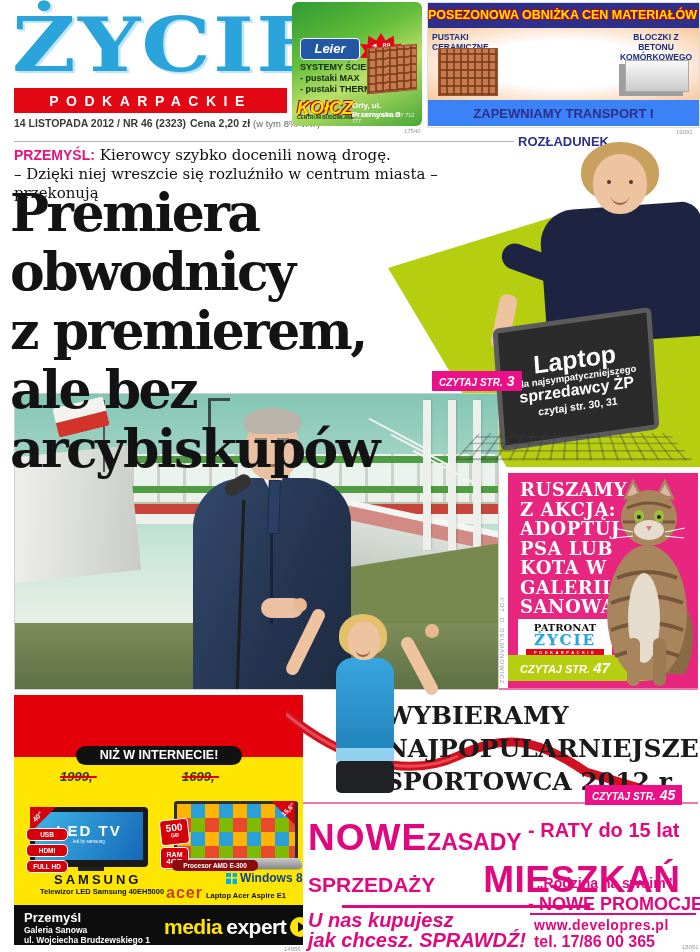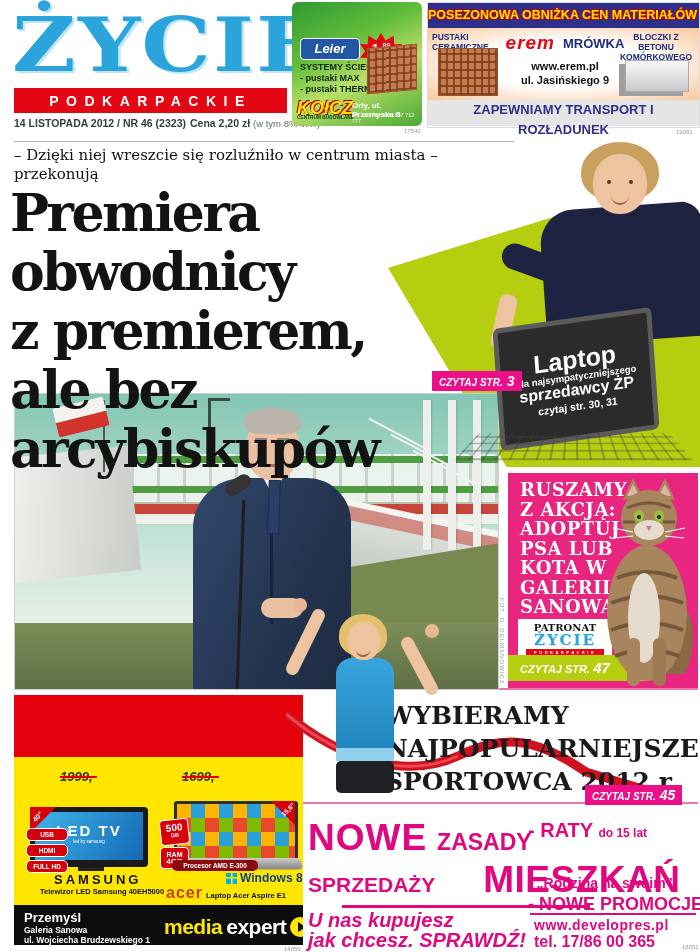--- a/index.html
+++ b/index.html
@@ -59,22 +59,22 @@
   #erem-center{left:78px;top:4px;width:118px;text-align:center;}
   #erem-brand-row{display:flex;align-items:center;justify-content:center;gap:4px;}
   #erem-brand{color:#e30613;font-weight:bold;font-style:italic;font-size:19px;letter-spacing:1px;}
   #erem-brand2{color:#1c2f7d;font-weight:bold;font-size:13px;}
   #erem-web{font-weight:bold;font-size:11px;color:#111;margin-top:6px;}
   #erem-addr{font-weight:bold;font-size:11px;color:#111;margin-top:2px;}
   #erem-right-label{right:3px;top:4px;width:80px;text-align:center;font-weight:bold;font-size:8.5px;color:#1c2f7d;}
   #erem-block{right:10px;top:32px;width:62px;height:30px;
     background:linear-gradient(180deg,#fafafa,#c9c9c9);border:1px solid #aaa;
     box-shadow:-6px 4px 0 #9e9e9e;}
-  #erem-footer{left:0;top:97px;width:100%;height:26px;background:#e5e5e5;color:#2d2f8a;
-    font-weight:bold;font-size:13px;text-align:center;line-height:20px;}
+  #erem-footer{left:0;top:97px;width:100%;height:26px;background:#3b82f6;color:#2d2f8a;
+    font-weight:bold;font-size:13px;text-align:center;line-height:28px;}
 
   
   #header-rule{left:14px;top:141px;width:500px;height:1px;background:#b5b5b5;}
   #kicker{left:14px;top:146px;width:500px;font-size:15px;line-height:19px;
     font-family:"DejaVu Serif",serif;color:#111;}
   #kicker .k-label{font-family:"Liberation Sans",sans-serif;color:#e5137d;font-weight:bold;font-size:14px;}
   #headline{left:10px;top:183px;width:530px;z-index:4;font-family:"DejaVu Serif",serif;
     font-weight:bold;color:#131313;font-size:52px;line-height:59px;letter-spacing:-2.5px;}
   .read-badge{background:#ec1088;color:#fff;display:inline-flex;align-items:baseline;gap:4px;
     padding:2px 7px;font-style:italic;font-weight:bold;font-size:10px;z-index:6;}
@@ -250,31 +250,31 @@
   #me-logo{left:150px;top:220px;display:flex;align-items:center;gap:4px;}
   #me-logo .m{color:#ffe600;font-weight:bold;font-size:21px;letter-spacing:-.5px;}
   #me-logo .e{color:#fff;font-weight:bold;font-size:21px;letter-spacing:-.5px;}
   #me-play{width:20px;height:20px;background:#ffe600;border-radius:50%;position:relative;}
   #me-play::after{content:"";position:absolute;left:8px;top:5px;
     border-left:8px solid #111;border-top:5px solid transparent;border-bottom:5px solid transparent;}
 
   
   #dev-ad{left:302px;top:815px;width:396px;height:133px;color:#e0087e;}
   .dv{position:absolute;white-space:nowrap;}
-  #dev-r1{left:6px;top:2px;display:flex;align-items:baseline;gap:10px;}
+  #dev-r1{left:6px;top:2px;display:flex;align-items:baseline;}
   #dev-r1 .a{font-weight:bold;font-size:37px;letter-spacing:1px;}
   #dev-r1 .b{font-weight:bold;font-size:23px;}
   #dev-r2{left:6px;top:44px;display:flex;align-items:baseline;gap:8px;}
   #dev-r2 .a{font-weight:bold;font-size:21px;}
   #dev-r2 .b{font-weight:bold;font-size:37px;letter-spacing:.5px;margin-left:40px;}
   #dev-underline{left:40px;top:90px;width:248px;height:3px;background:#e0087e;}
   #dev-tag1{left:6px;top:94px;font-style:italic;font-weight:bold;font-size:20px;}
   #dev-tag2{left:6px;top:114px;font-style:italic;font-weight:bold;font-size:20px;}
   #dev-b1{left:226px;top:4px;font-weight:bold;font-size:20px;}
-  #dev-b1 .sm{font-size:12px;}
+  #dev-b1 .sm{font-size:20px;}
   #dev-b2{left:238px;top:26px;display:flex;align-items:baseline;gap:4px;}
   #dev-b2 .od{font-weight:bold;font-size:15px;}
   #dev-b2 .n{font-weight:bold;font-size:30px;}
   #dev-b2 .u{font-weight:bold;font-size:10px;}
   #dev-b3{left:226px;top:60px;font-weight:bold;font-size:14px;}
   #dev-b4{left:226px;top:79px;font-weight:bold;font-size:18px;}
   #dev-line{left:228px;top:98px;width:166px;height:2px;background:#e0087e;}
   #dev-web{left:232px;top:102px;font-weight:bold;font-size:14px;letter-spacing:.5px;}
   #dev-tel{left:232px;top:118px;font-weight:bold;font-size:16px;}
 </style>
@@ -308,44 +308,33 @@
     <div class="abs" id="kolcz-addr">Orły, ul. Przemyska 5</div>
     <div class="abs" id="kolcz-tel">tel. 166 712 645, 887 712 777</div>
   </div>
   <div class="abs ad-code" style="left:404px;top:128px;">17540</div>
 
   <div class="abs" id="erem-ad">
     <div class="abs" id="erem-banner">POSEZONOWA OBNIŻKA CEN MATERIAŁÓW ŚCIENNYCH</div>
     <div class="abs" id="erem-body">
       <div class="abs" id="erem-left-label">PUSTAKI CERAMICZNE</div>
       <div class="abs" id="erem-brick"></div>
-      <div class="abs" id="erem-center">
-        <div id="erem-brand-row">
-          <span id="erem-brand">erem</span>
-          <svg width="16" height="14" viewBox="0 0 16 14">
-            <circle cx="4" cy="8" r="3" fill="#f5b400"></circle>
-              <circle cx="9" cy="7" r="3" fill="#1a1a1a"></circle>
-            <circle cx="13" cy="5" r="2.4" fill="#1a1a1a"></circle>
-            <line x1="3" y1="11" x2="1" y2="14" stroke="#1a1a1a" stroke-width="1"></line>
-            <line x1="8" y1="10" x2="7" y2="14" stroke="#1a1a1a" stroke-width="1"></line>
-          </svg>
-          <span id="erem-brand2">MRÓWKA</span>
-        </div>
-        <div id="erem-web">www.erem.pl</div>
-        <div id="erem-addr">ul. Jasińskiego 9</div>
-      </div>
       <div class="abs" id="erem-right-label">BLOCZKI Z BETONU KOMÓRKOWEGO</div>
       <div class="abs" id="erem-block"></div>
     </div>
     <div class="abs" id="erem-footer">ZAPEWNIAMY TRANSPORT I ROZŁADUNEK</div>
   </div>
   <div class="abs ad-code" style="left:676px;top:129px;">19091</div>
 
   <div class="abs" id="header-rule"></div>
   <div class="abs" id="kicker">
+    <div>
+      <span class="k-label">PRZEMYŚL:</span>
+      <span>Kierowcy szybko docenili nową drogę.</span>
+    </div>
     <div>– Dzięki niej wreszcie się rozluźniło w centrum miasta – przekonują</div>
   </div>
 
   <div class="abs" id="lime-shape"></div>
 
   <div class="abs" id="headline">
     <div>Premiera obwodnicy</div>
     <div>z premierem,</div>
     <div>ale bez arcybiskupów</div>
   </div>
@@ -490,20 +479,21 @@
   </div>
   <div class="abs read-badge" id="badge-45">
     <span>CZYTAJ STR.</span>
     <span class="pg">45</span>
   </div>
 
   <div class="abs" id="me-ad">
     <div class="abs" id="me-red"></div>
     <div class="abs" id="me-yellow"></div>
     <div class="abs" id="me-black"></div>
+    <div class="abs" id="me-pill">NIŻ W INTERNECIE!</div>
 
     <div class="abs old-price" id="me-tv-old">1999,-</div>
     <div class="abs old-price" id="me-lt-old">1699,-</div>
 
     <div class="abs" id="me-tv">
       <div id="me-tv-screen">
         <div class="t1">LED TV</div>
         <div class="t2">led by samsung</div>
       </div>
       <div id="me-tv-corner"></div>

